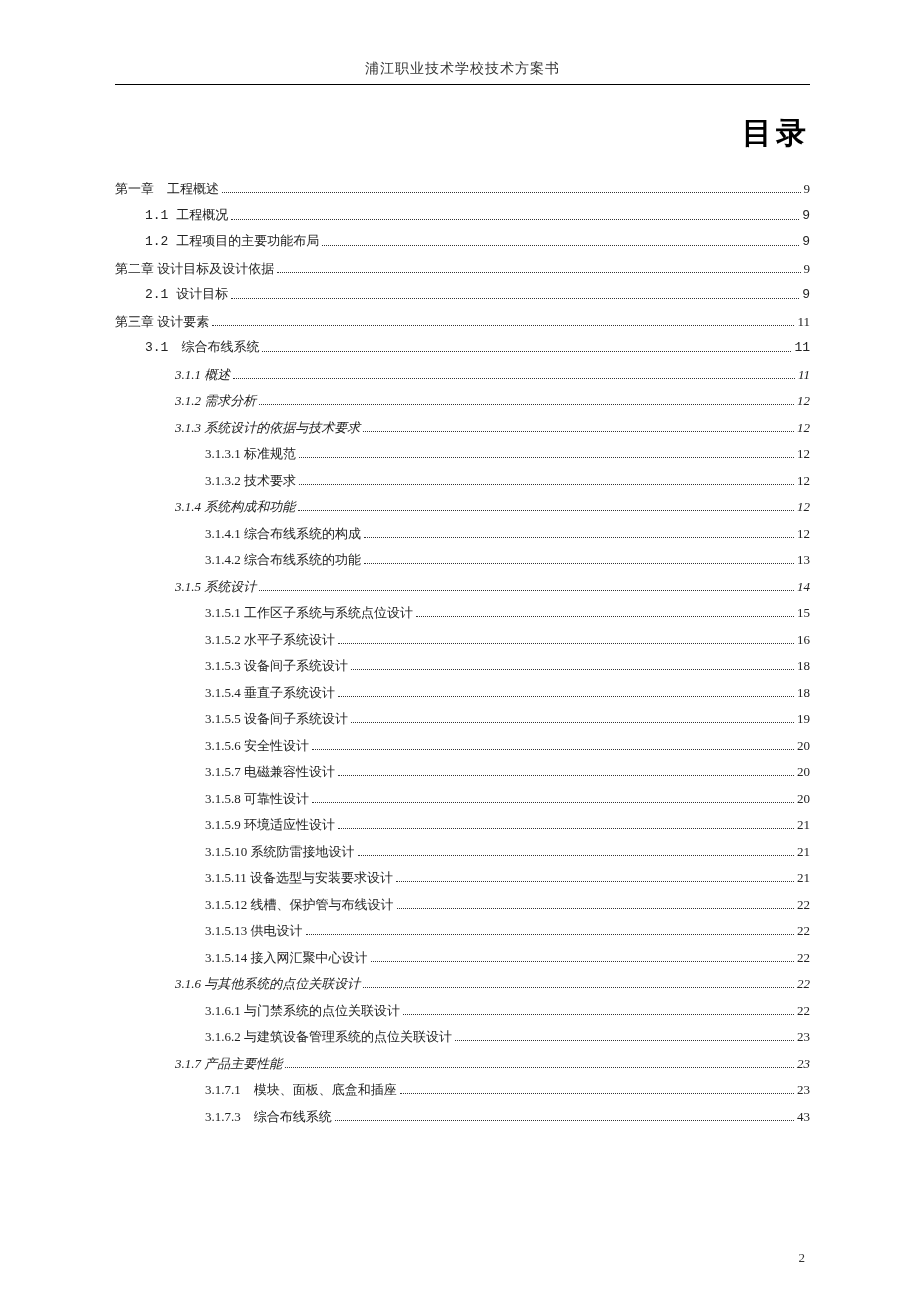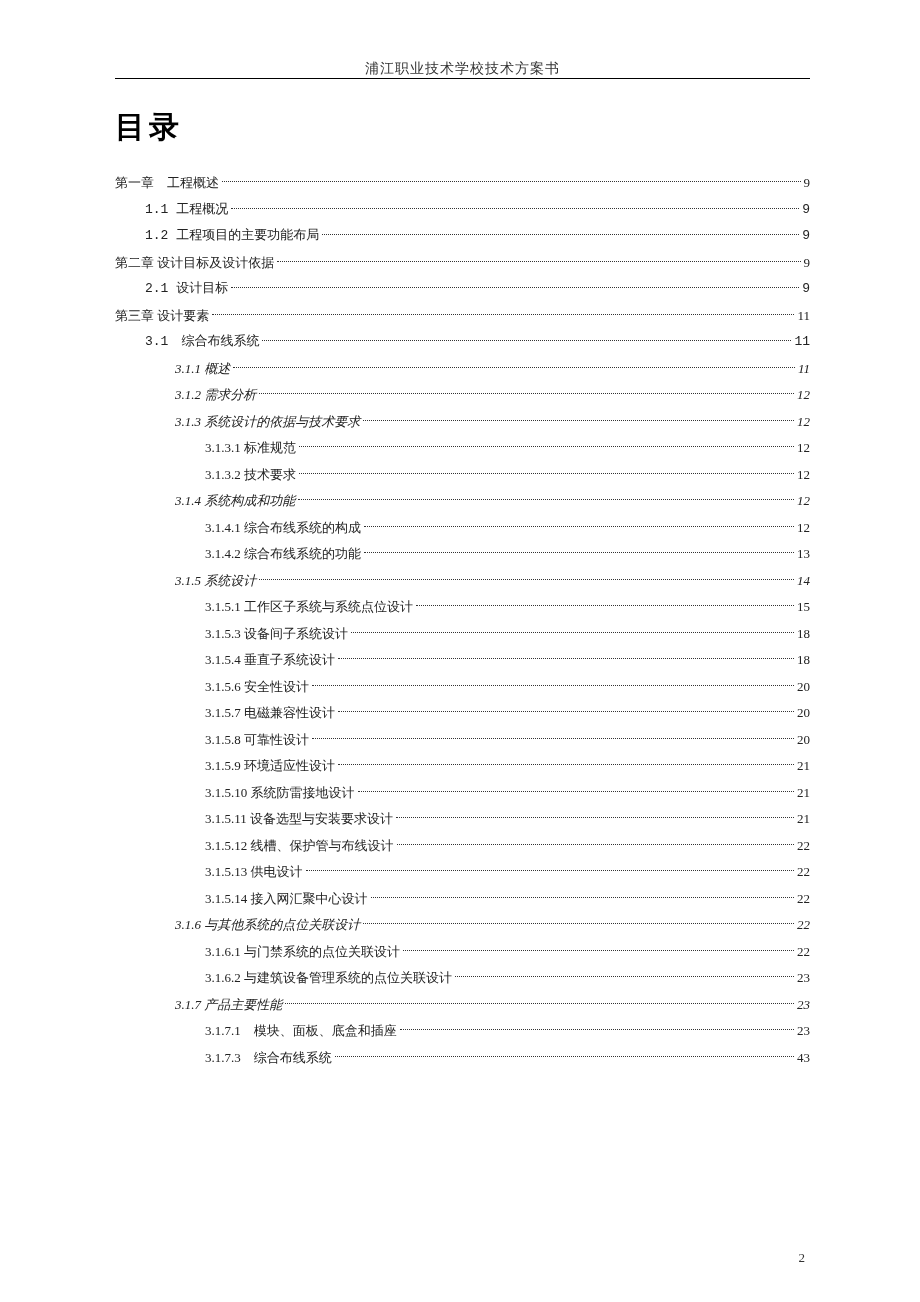--- a/index.html
+++ b/index.html
@@ -15,39 +15,40 @@
       position: relative;
       color: #000;
     }
     .page {
       padding: 60px 110px 50px 115px;
     }
     .header {
       text-align: center;
       font-size: 14px;
       color: #333;
+      padding-bottom: 6px;
       border-bottom: 1px solid #000;
       margin-bottom: 28px;
       letter-spacing: 1px;
     }
     .title {
-      text-align: left;
+      text-align: right;
       font-size: 30px;
       font-weight: bold;
       font-family: "SimHei", "黑体", sans-serif;
       margin-bottom: 28px;
       letter-spacing: 4px;
     }
     .toc {
       font-size: 13px;
       line-height: 1.0;
     }
     .toc-row {
       display: flex;
-      align-items: center;
+      align-items: flex-end;
       margin-bottom: 13.5px;
       white-space: nowrap;
     }
     .toc-label {
       flex-shrink: 0;
       color: #222;
     }
     .toc-dots {
       flex: 1;
       border-bottom: 1.5px dotted #333;
@@ -156,28 +157,38 @@
         <span class="toc-label">3.1.5 系统设计</span>
         <span class="toc-dots"></span>
         <span class="toc-page">14</span>
       </div>
       <div class="toc-row lvl4">
         <span class="toc-label">3.1.5.1 工作区子系统与系统点位设计</span>
         <span class="toc-dots"></span>
         <span class="toc-page">15</span>
       </div>
       <div class="toc-row lvl4">
+        <span class="toc-label">3.1.5.2 水平子系统设计</span>
+        <span class="toc-dots"></span>
+        <span class="toc-page">16</span>
+      </div>
+      <div class="toc-row lvl4">
         <span class="toc-label">3.1.5.3 设备间子系统设计</span>
         <span class="toc-dots"></span>
         <span class="toc-page">18</span>
       </div>
       <div class="toc-row lvl4">
         <span class="toc-label">3.1.5.4 垂直子系统设计</span>
         <span class="toc-dots"></span>
         <span class="toc-page">18</span>
+      </div>
+      <div class="toc-row lvl4">
+        <span class="toc-label">3.1.5.5 设备间子系统设计</span>
+        <span class="toc-dots"></span>
+        <span class="toc-page">19</span>
       </div>
       <div class="toc-row lvl4">
         <span class="toc-label">3.1.5.6 安全性设计</span>
         <span class="toc-dots"></span>
         <span class="toc-page">20</span>
       </div>
       <div class="toc-row lvl4">
         <span class="toc-label">3.1.5.7 电磁兼容性设计</span>
         <span class="toc-dots"></span>
         <span class="toc-page">20</span>

